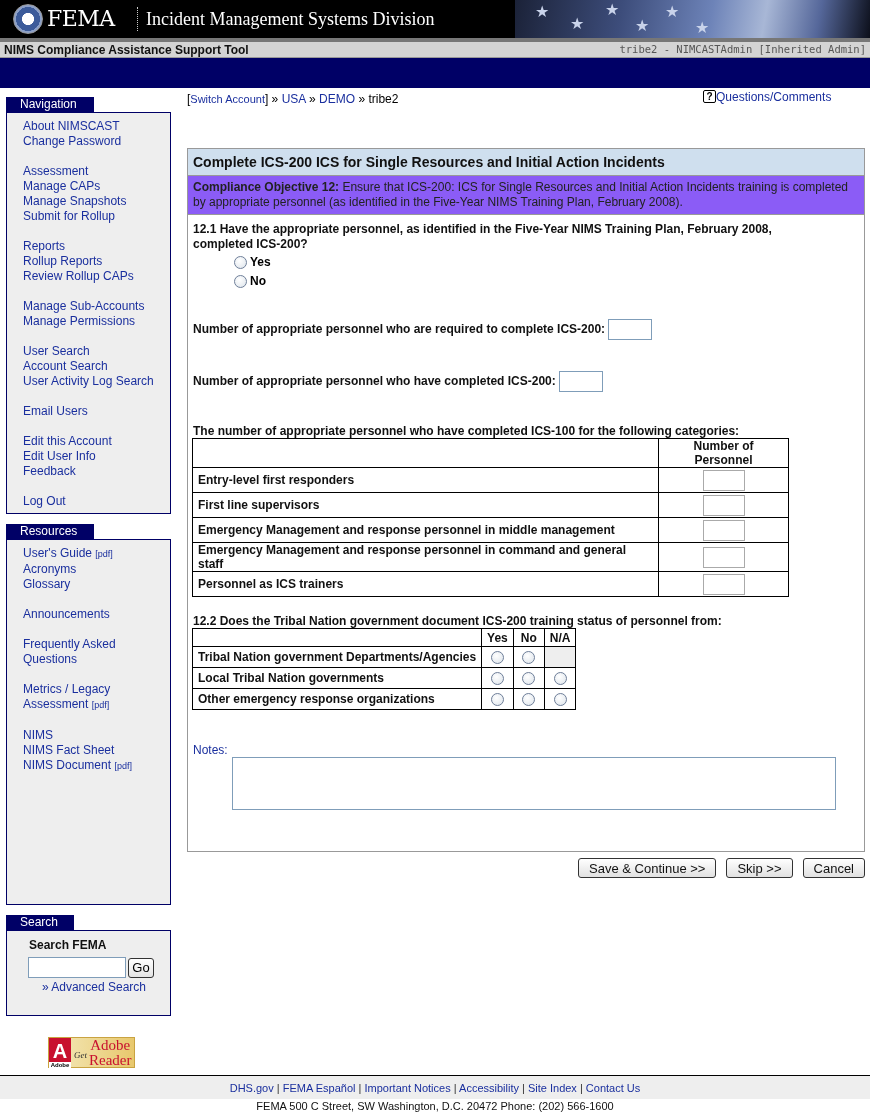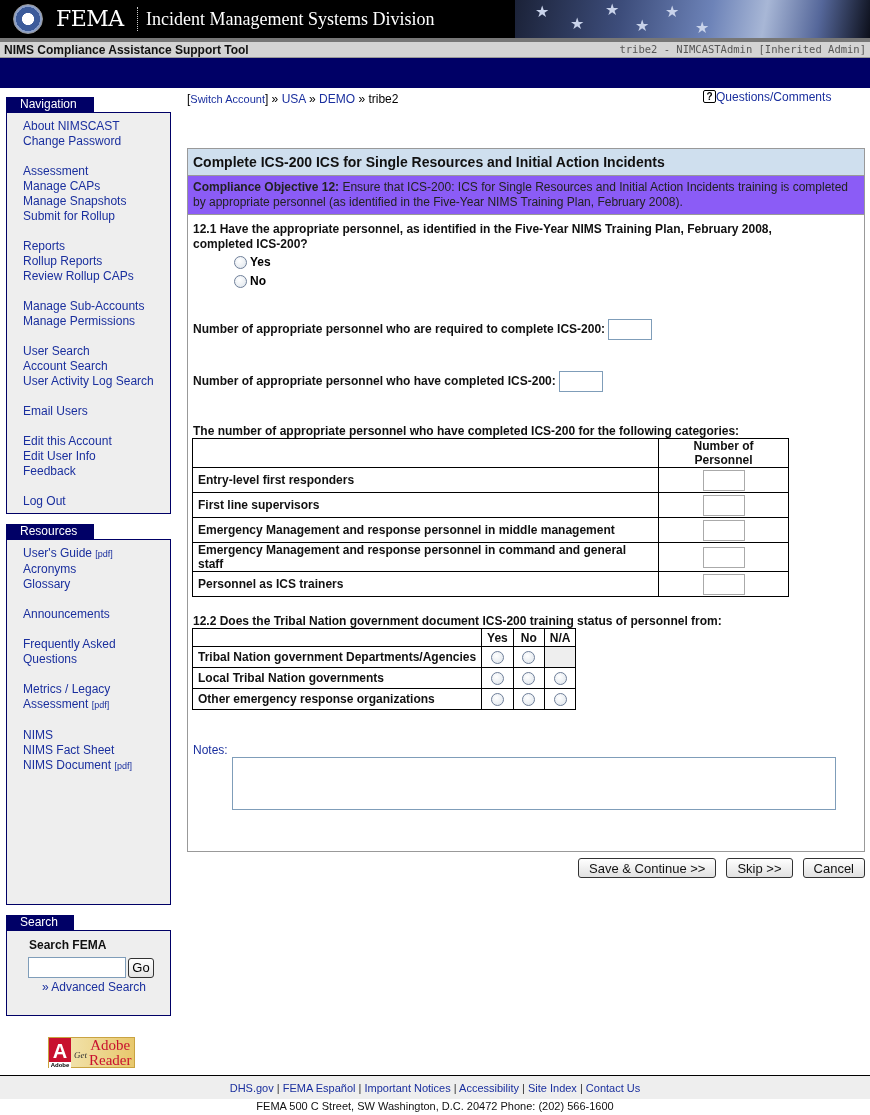--- a/index.html
+++ b/index.html
@@ -1,20 +1,20 @@
 <!DOCTYPE html>
 <html><head>
 <meta charset="utf-8">
 <style>
   * { box-sizing: border-box; }
   body { margin: 0; width: 870px; height: 1115px; background: #fff; font-family: "Liberation Sans", sans-serif; font-size: 12px; color: #000; position: relative; overflow: hidden; }
   a { color: #1a2f9e; text-decoration: none; }
   .banner { position: absolute; left: 0; top: 0; width: 870px; height: 38px; background: #000; }
   .seal { position: absolute; left: 13px; top: 4px; width: 30px; height: 30px; border-radius: 50%; background: radial-gradient(circle at 50% 50%, #fff 0 30%, #3c5b9a 31% 60%, #8ca0c8 61% 100%); border: 1px solid #999; }
-  .fema { position: absolute; left: 56px; top: 6px; color: #fff; font-family: "DejaVu Serif", serif; font-size: 22px; letter-spacing: -0.5px; }
+  .fema { position: absolute; left: 47px; top: 6px; color: #fff; font-family: "DejaVu Serif", serif; font-size: 22px; letter-spacing: -0.5px; }
   .sep { position: absolute; left: 137px; top: 7px; height: 24px; border-left: 1px dotted #ccc; }
   .division { position: absolute; left: 146px; top: 9px; color: #fff; font-family: "Liberation Serif", serif; font-size: 18px; }
   .flag { position: absolute; left: 515px; top: 0; width: 355px; height: 38px; background: linear-gradient(100deg, #1b2238 0%, #3d4d7b 30%, #6d83b8 55%, #a8b7d6 70%, #55679a 85%, #0c0f1a 100%); }
   .flag span { position: absolute; color: #c9d3ea; font-size: 16px; }
   .graybar { position: absolute; left: 0; top: 38px; width: 870px; height: 4px; background: #777; }
   .toolbar { position: absolute; left: 0; top: 42px; width: 870px; height: 16px; background: #d4d4d4; border-bottom: 1px solid #999; }
   .toolbar .t1 { position: absolute; left: 4px; top: 1px; font-size: 12px; font-weight: bold; color: #111; }
   .toolbar .t2 { position: absolute; right: 4px; top: 1px; font-family: "DejaVu Sans Mono", monospace; font-size: 10.5px; color: #555; }
   .navy { position: absolute; left: 0; top: 58px; width: 870px; height: 30px; background: #000066; }
 
@@ -185,21 +185,21 @@
 
     <div class="q" style="top:170px">
       <span>Number of appropriate personnel who are required to complete ICS-200:</span>
       <input class="numfield" type="text" value="" style="">
     </div>
     <div class="q" style="top:222px">
       <span>Number of appropriate personnel who have completed ICS-200:</span>
       <input class="numfield" type="text" value="" style="">
     </div>
 
-    <div class="q" style="top:275px">The number of appropriate personnel who have completed ICS-200 for the following categories:</div>
+    <div class="q" style="top:275px">The number of appropriate personnel who have completed ICS-100 for the following categories:</div>
     <table class="grid" style="left:4px;top:289px;width:597px">
       <thead>
           <tr>
             <th></th>
             <th class="cen" style="width:130px">Number of Personnel</th>
           </tr>
         </thead>
       <tbody id="cat-body">
           <tr>
             <td>Entry-level first responders</td>

